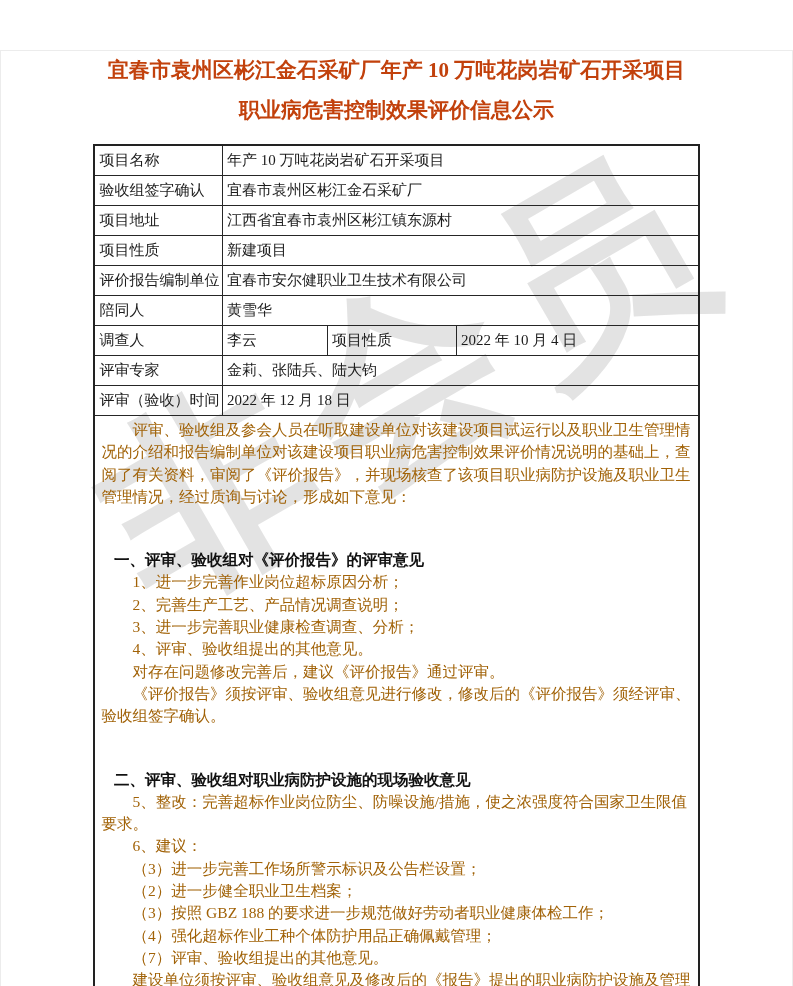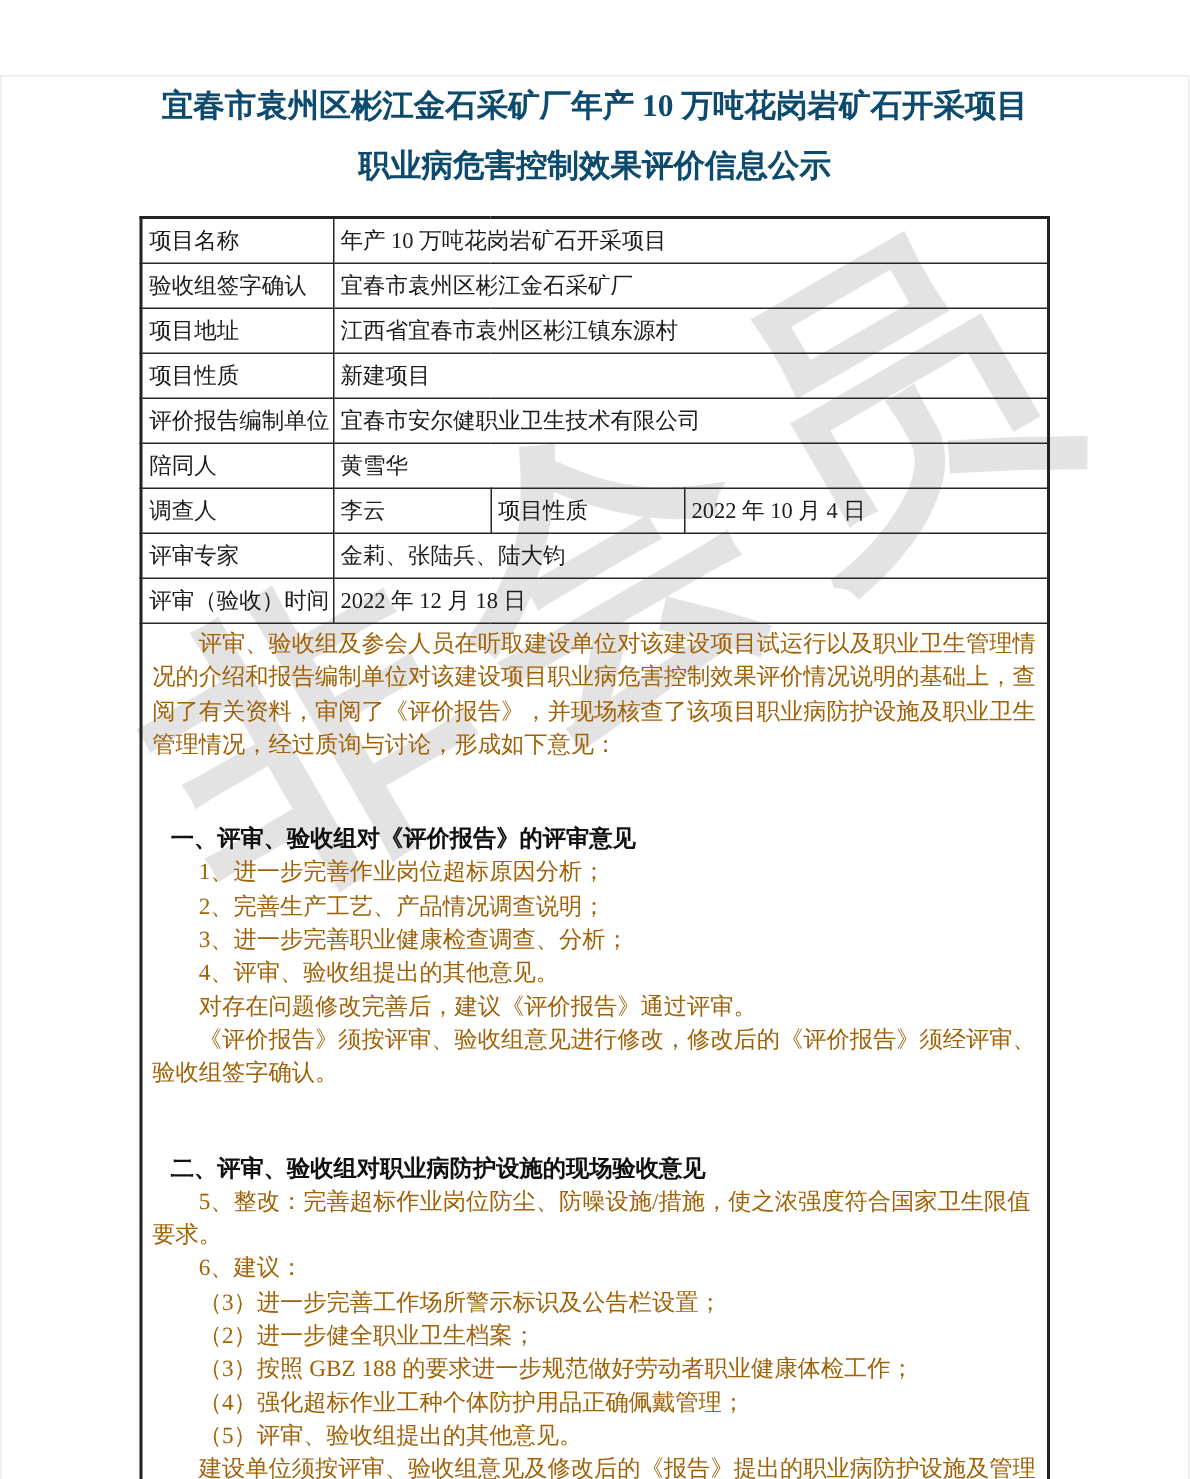--- a/index.html
+++ b/index.html
@@ -41,21 +41,21 @@
     pointer-events: none;
   }
   .title {
     position: relative;
     z-index: 1;
     margin: 50px 0 0 0;
     text-align: center;
     font-size: 21px;
     font-weight: bold;
     line-height: 40px;
-    color: #0c4a6e;
+    color: #c2410c;
   }
   .title-line { display: block; }
 
   .info-table {
     position: relative;
     z-index: 1;
     width: 604px;
     margin: 14px auto 0 auto;
     border-collapse: collapse;
     table-layout: fixed;
@@ -162,20 +162,20 @@
           <p>4、评审、验收组提出的其他意见。</p>
           <p>对存在问题修改完善后，建议《评价报告》通过评审。</p>
           <p>《评价报告》须按评审、验收组意见进行修改，修改后的《评价报告》须经评审、验收组签字确认。</p>
           <p class="heading">二、评审、验收组对职业病防护设施的现场验收意见</p>
           <p>5、整改：完善超标作业岗位防尘、防噪设施/措施，使之浓强度符合国家卫生限值要求。</p>
           <p>6、建议：</p>
           <p>（3）进一步完善工作场所警示标识及公告栏设置；</p>
           <p>（2）进一步健全职业卫生档案；</p>
           <p>（3）按照 GBZ 188 的要求进一步规范做好劳动者职业健康体检工作；</p>
           <p>（4）强化超标作业工种个体防护用品正确佩戴管理；</p>
-          <p>（5）评审、验收组提出的其他意见。</p>
+          <p>（7）评审、验收组提出的其他意见。</p>
           <p>建设单位须按评审、验收组意见及修改后的《报告》提出的职业病防护设施及管理措施的建议进行整改，整改完成同意该项目职业病防护设施通过评审。</p>
         </td>
       </tr>
     </tbody>
   </table>
 
 </div>
 
 </body></html>

